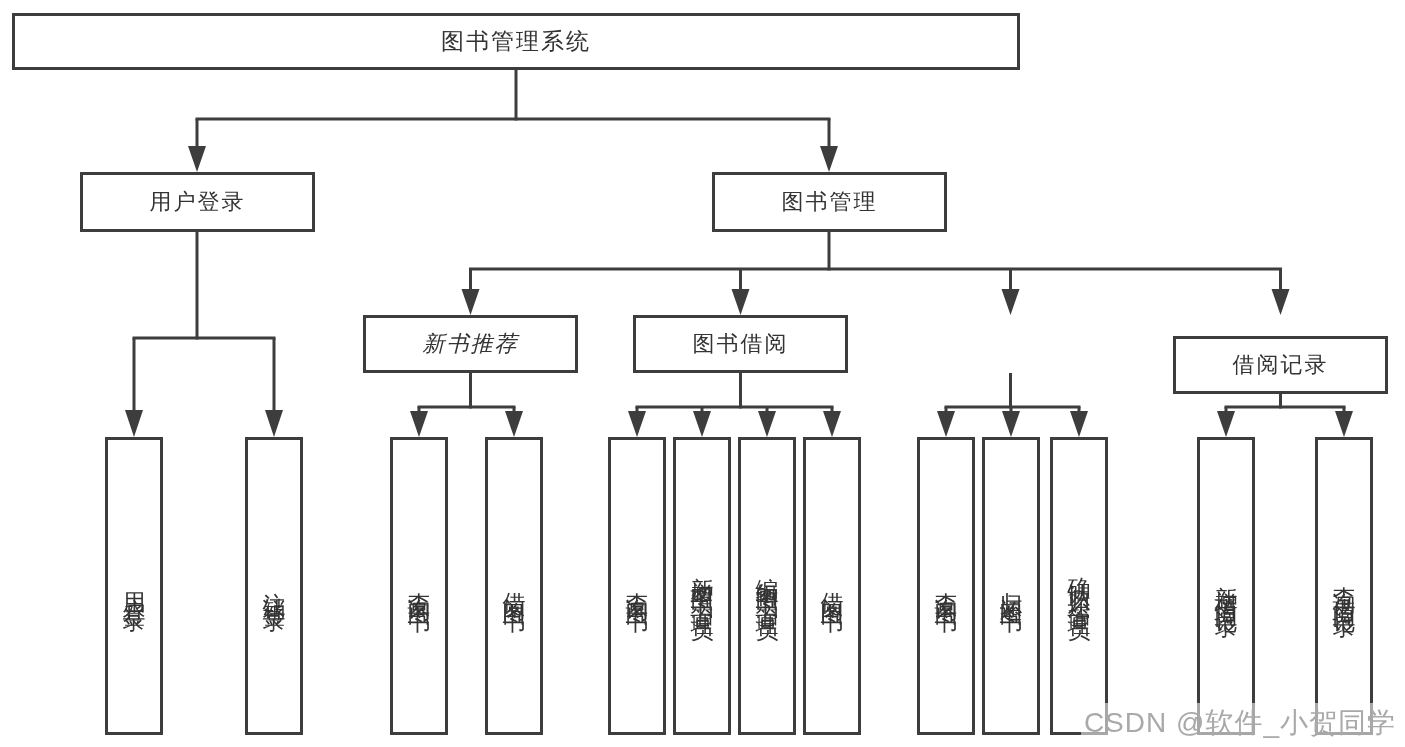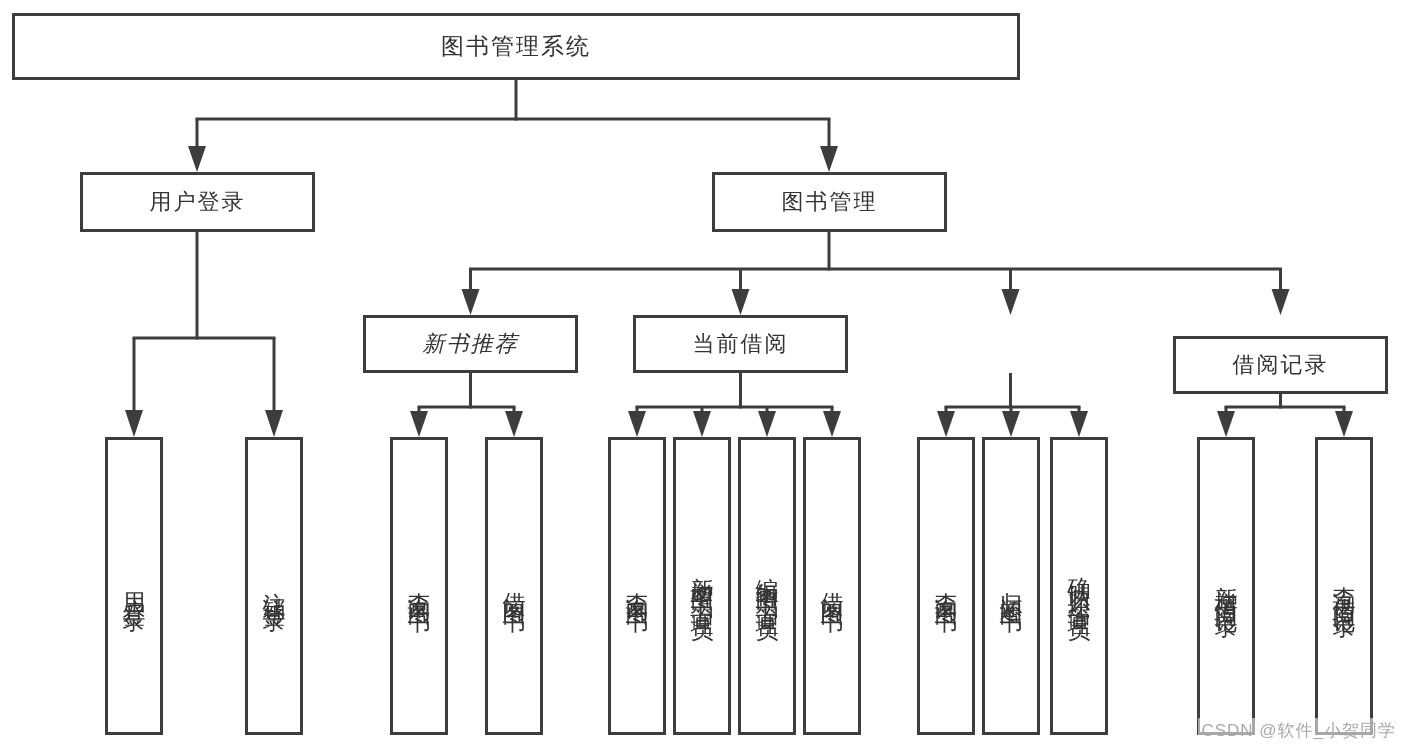--- a/index.html
+++ b/index.html
@@ -47,21 +47,21 @@
     writing-mode: vertical-rl;
     text-orientation: mixed;
     font-size: 23px;
     letter-spacing: 6px;
     line-height: 1;
   }
   .watermark {
     position: absolute;
     right: 6px;
     bottom: 4px;
-    font-size: 17px;
+    font-size: 28px;
     letter-spacing: 1px;
     color: var(--watermark);
     background: rgba(255, 255, 255, 0.55);
     padding: 1px 3px;
     white-space: nowrap;
   }
 </style>
 </head>
 <body>
 
@@ -136,36 +136,36 @@
     <g>
       <line class="cl" x1="1280.5" y1="373" x2="1280.5" y2="408.5"></line>
       <line class="cl" x1="1224.5" y1="407" x2="1345.5" y2="407"></line>
       <line class="cl" x1="1226" y1="407" x2="1226" y2="414"></line>
       <polygon class="ah" points="1217,411 1235,411 1226,437"></polygon>
       <line class="cl" x1="1344" y1="407" x2="1344" y2="414"></line>
       <polygon class="ah" points="1335,411 1353,411 1344,437"></polygon>
     </g>
   </svg>
 
-  <div class="box h root" style="left:12px; top:13px; width:1008px; height:67px;">
+  <div class="box h root" style="left:12px; top:13px; width:1008px; height:57px;">
     <span>图书管理系统</span>
   </div>
 
   <div class="box h" style="left:80px; top:172px; width:235px; height:60px;">
     <span>用户登录</span>
   </div>
   <div class="box h" style="left:712px; top:172px; width:235px; height:60px;text-align:right;">
     <span>图书管理</span>
   </div>
 
   <div class="box h" style="left:363px; top:315px; width:215px; height:58px;font-style:italic;">
     <span>新书推荐</span>
   </div>
   <div class="box h" style="left:633px; top:315px; width:215px; height:58px;">
-    <span>当前借阅</span>
+    <span>图书借阅</span>
   </div>
   <div class="box h" style="left:1173px; top:315px; width:215px; height:58px;margin-top:21px;">
     <span>借阅记录</span>
   </div>
 
   <div class="box v" style="left:105px; top:437px; width:58px; height:298px;">
     <span>用户登录</span>
   </div>
   <div class="box v" style="left:245px; top:437px; width:58px; height:298px;">
     <span>注销登录</span>

